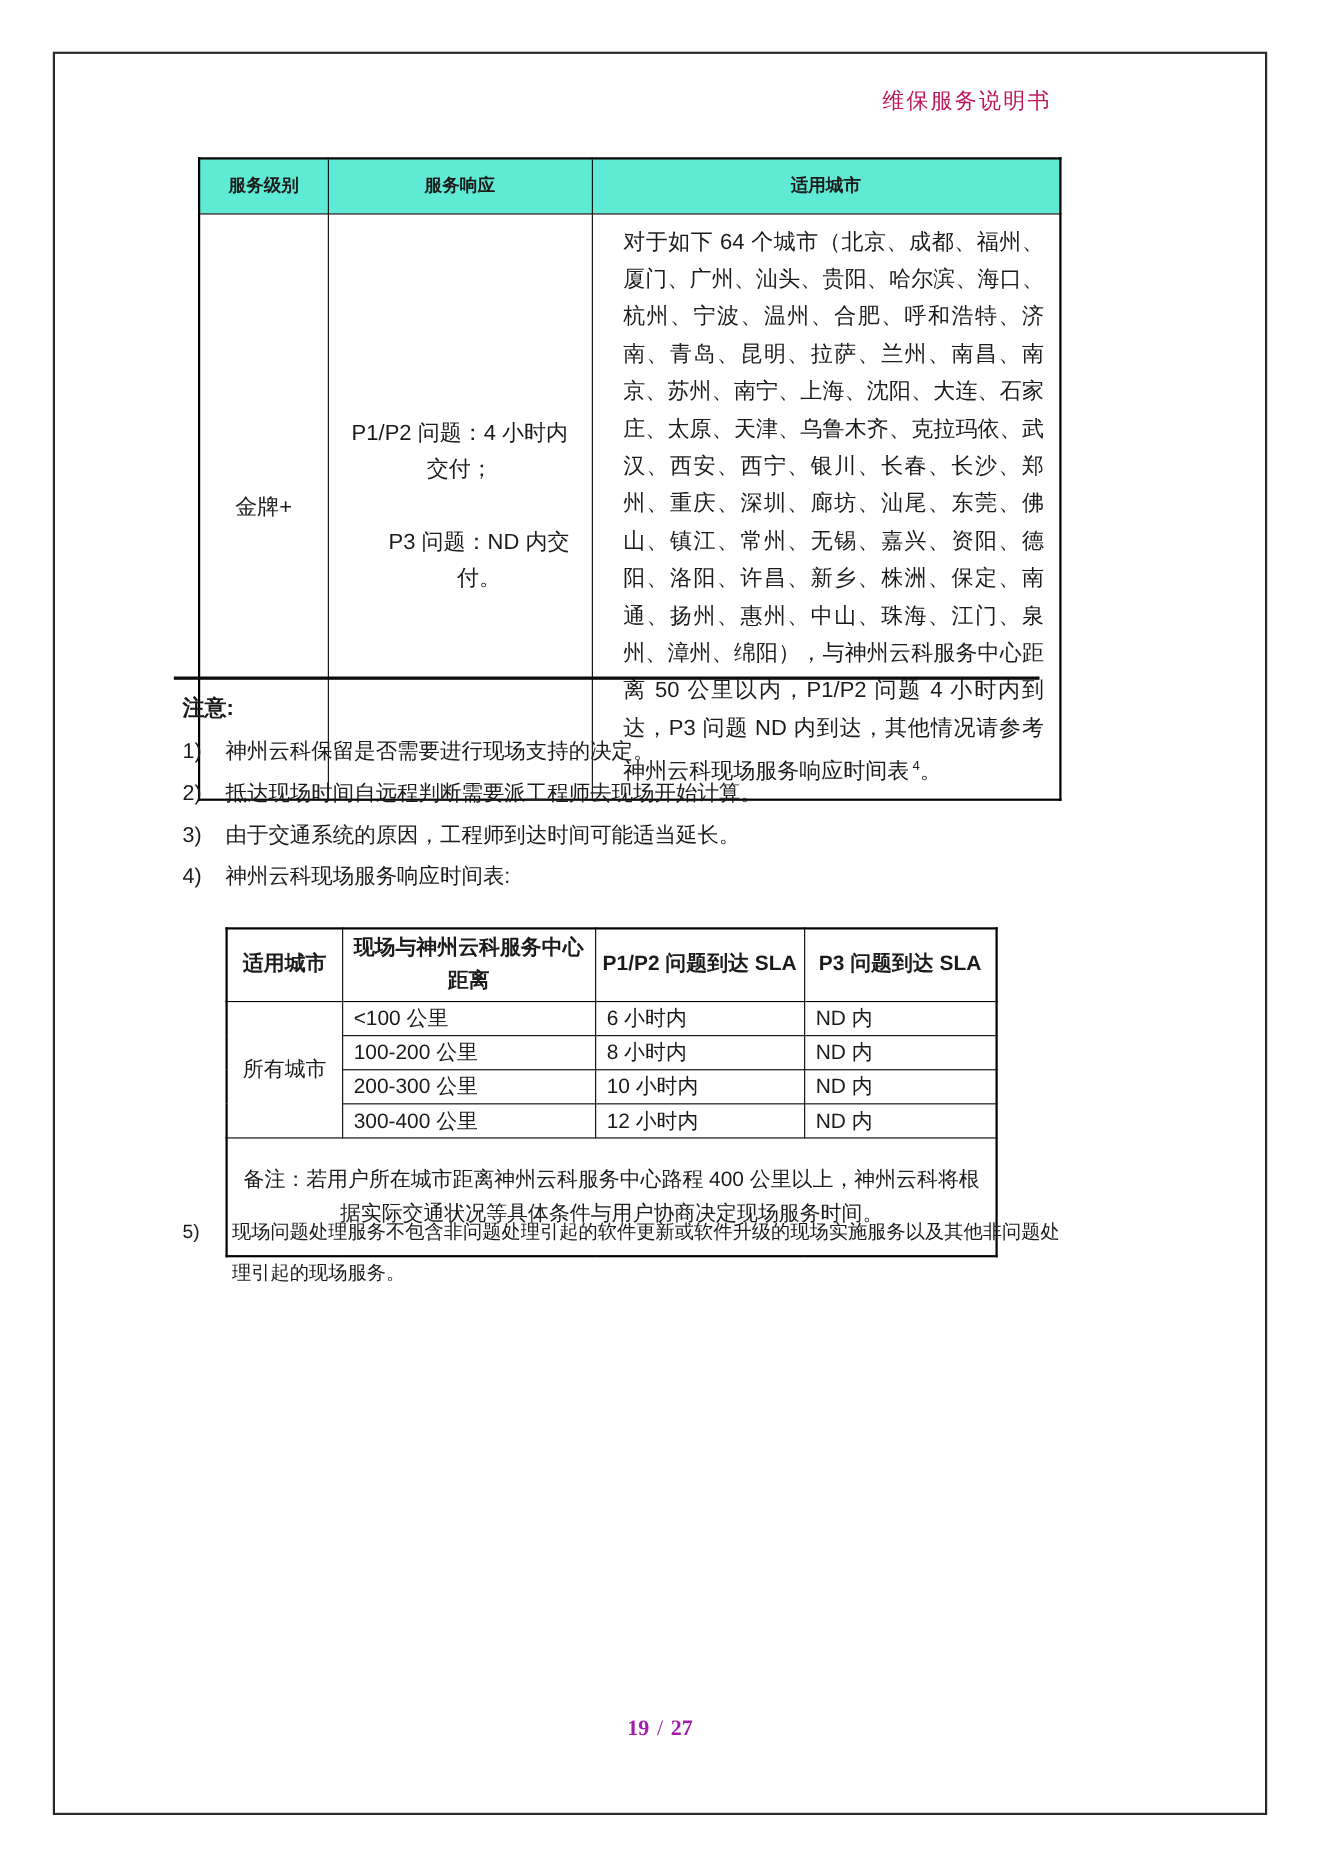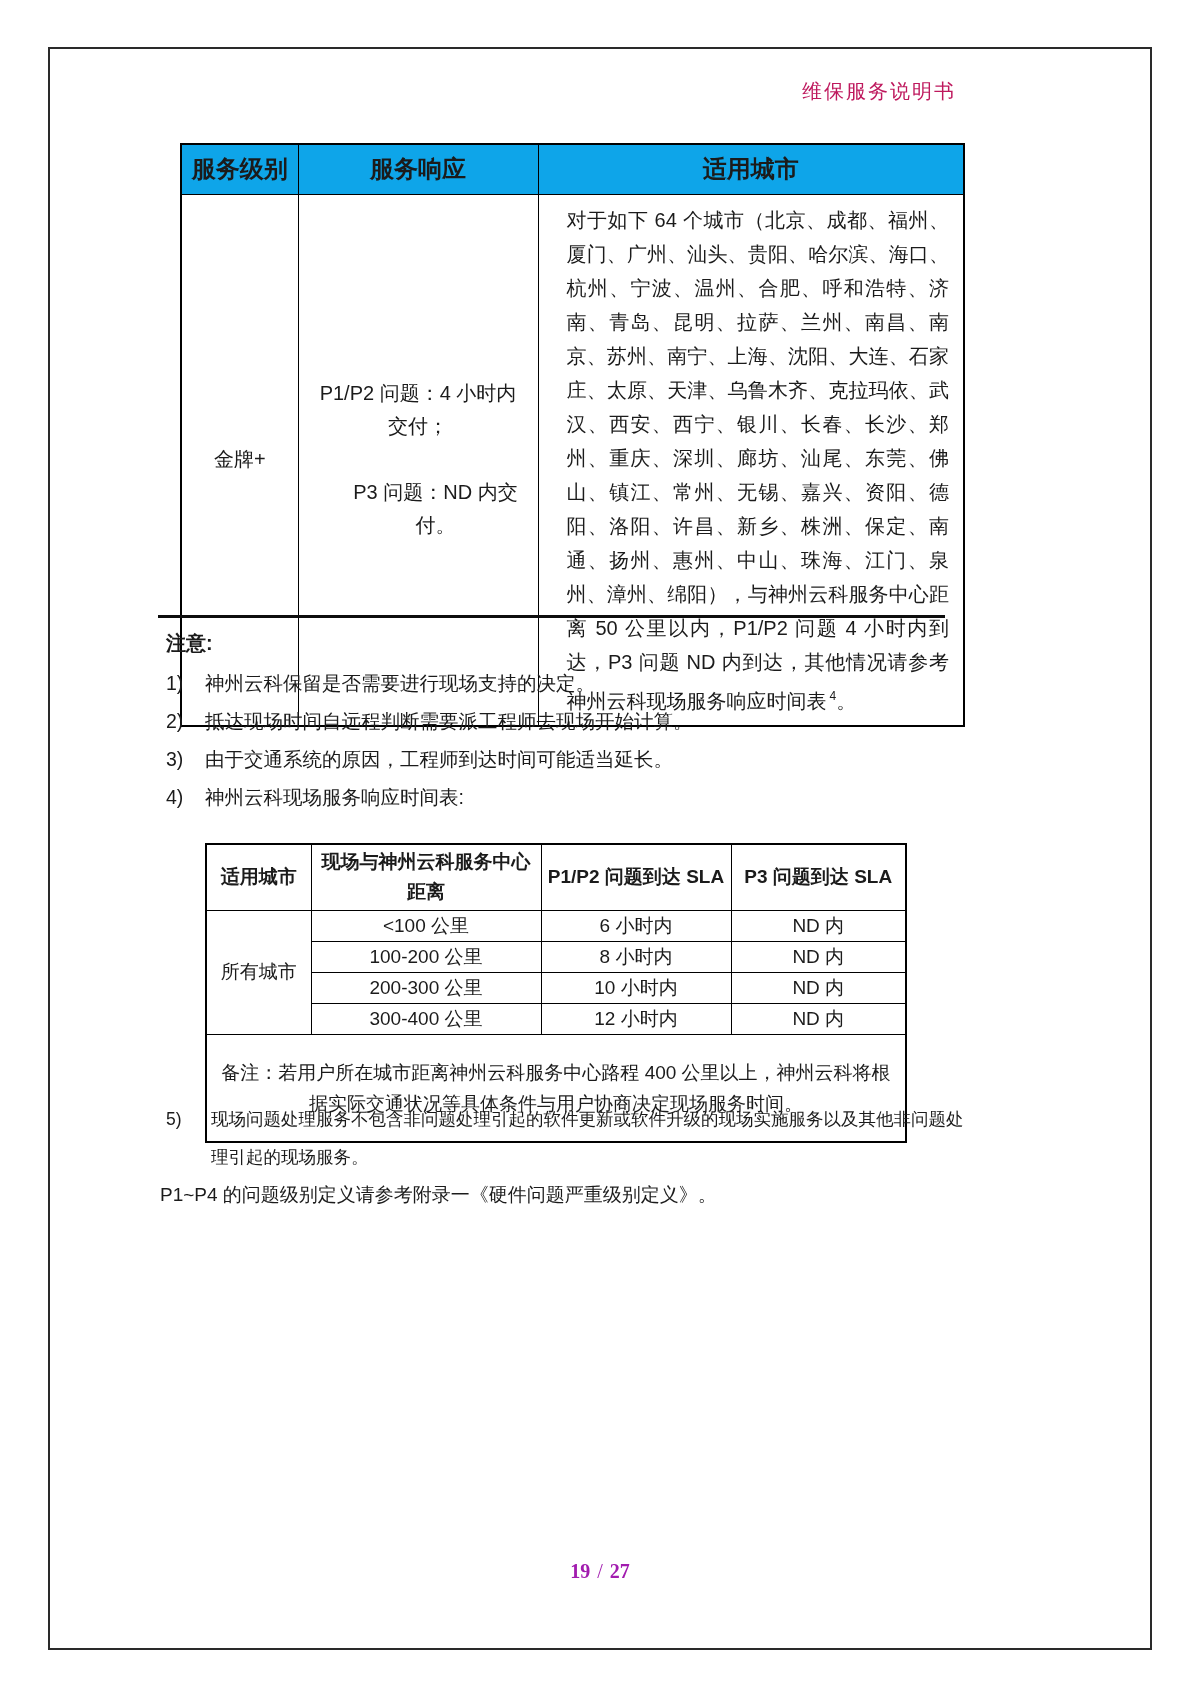--- a/index.html
+++ b/index.html
@@ -19,21 +19,21 @@
   }
 
   
   .t1 {
     position:absolute; left:180px; top:143px; width:783px;
     border-collapse:collapse; table-layout:fixed;
     border:2px solid #000;
   }
   .t1 th, .t1 td { border:1px solid #000; }
   .t1 th {
-    background:#0ea5e9; font-weight:bold; font-size:24px; height:50px;
+    background:#5eead4; font-weight:bold; font-size:16px; height:50px;
     text-align:center; vertical-align:middle;
   }
   .t1 td.lvl {
     text-align:center; vertical-align:middle; font-size:20px;
   }
   .t1 td.resp {
     text-align:center; vertical-align:middle; font-size:20px;
     padding:10px 16px; line-height:33px;
   }
   .t1 td.resp p + p { margin-top:33px;margin-left:35px; }
@@ -59,21 +59,21 @@
   .t2 {
     position:absolute; left:205px; top:843px; width:700px;
     border-collapse:collapse; table-layout:fixed;
     border:2px solid #000; background:#fff;
   }
   .t2 th, .t2 td { border:1px solid #000; font-size:19px; }
   .t2 th {
     font-weight:bold; text-align:center; vertical-align:middle;
     height:66px; line-height:30px; padding:0 6px;
   }
-  .t2 td { height:31px; padding:1px 10px; vertical-align:middle;text-align:center; }
+  .t2 td { height:31px; padding:1px 10px; vertical-align:middle; }
   .t2 td.citygroup { text-align:center; }
   .t2 td.remark {
     height:auto; line-height:31px; padding:22px 12px; text-align:center;
   }
 
   
   .item5 {
     position:absolute; left:166px; top:1100px; width:812px;
     display:flex; font-size:17.5px; line-height:38px;
   }
@@ -186,18 +186,17 @@
         <td class="remark" colspan="4">备注：若用户所在城市距离神州云科服务中心路程 400 公里以上，神州云科将根据实际交通状况等具体条件与用户协商决定现场服务时间。</td>
       </tr>
     </tbody>
   </table>
 
   <div class="item5">
     <span class="num">5)</span>
     <span class="txt">现场问题处理服务不包含非问题处理引起的软件更新或软件升级的现场实施服务以及其他非问题处理引起的现场服务。</span>
   </div>
 
-  <div class="closing">P1~P4 的问题级别定义请参考附录一《硬件问题严重级别定义》。</div>
 
   <div class="footer">
     <span class="pg">19</span><span class="sep">/</span><span class="pg">27</span>
   </div>
 </div>
 
 </body></html>

